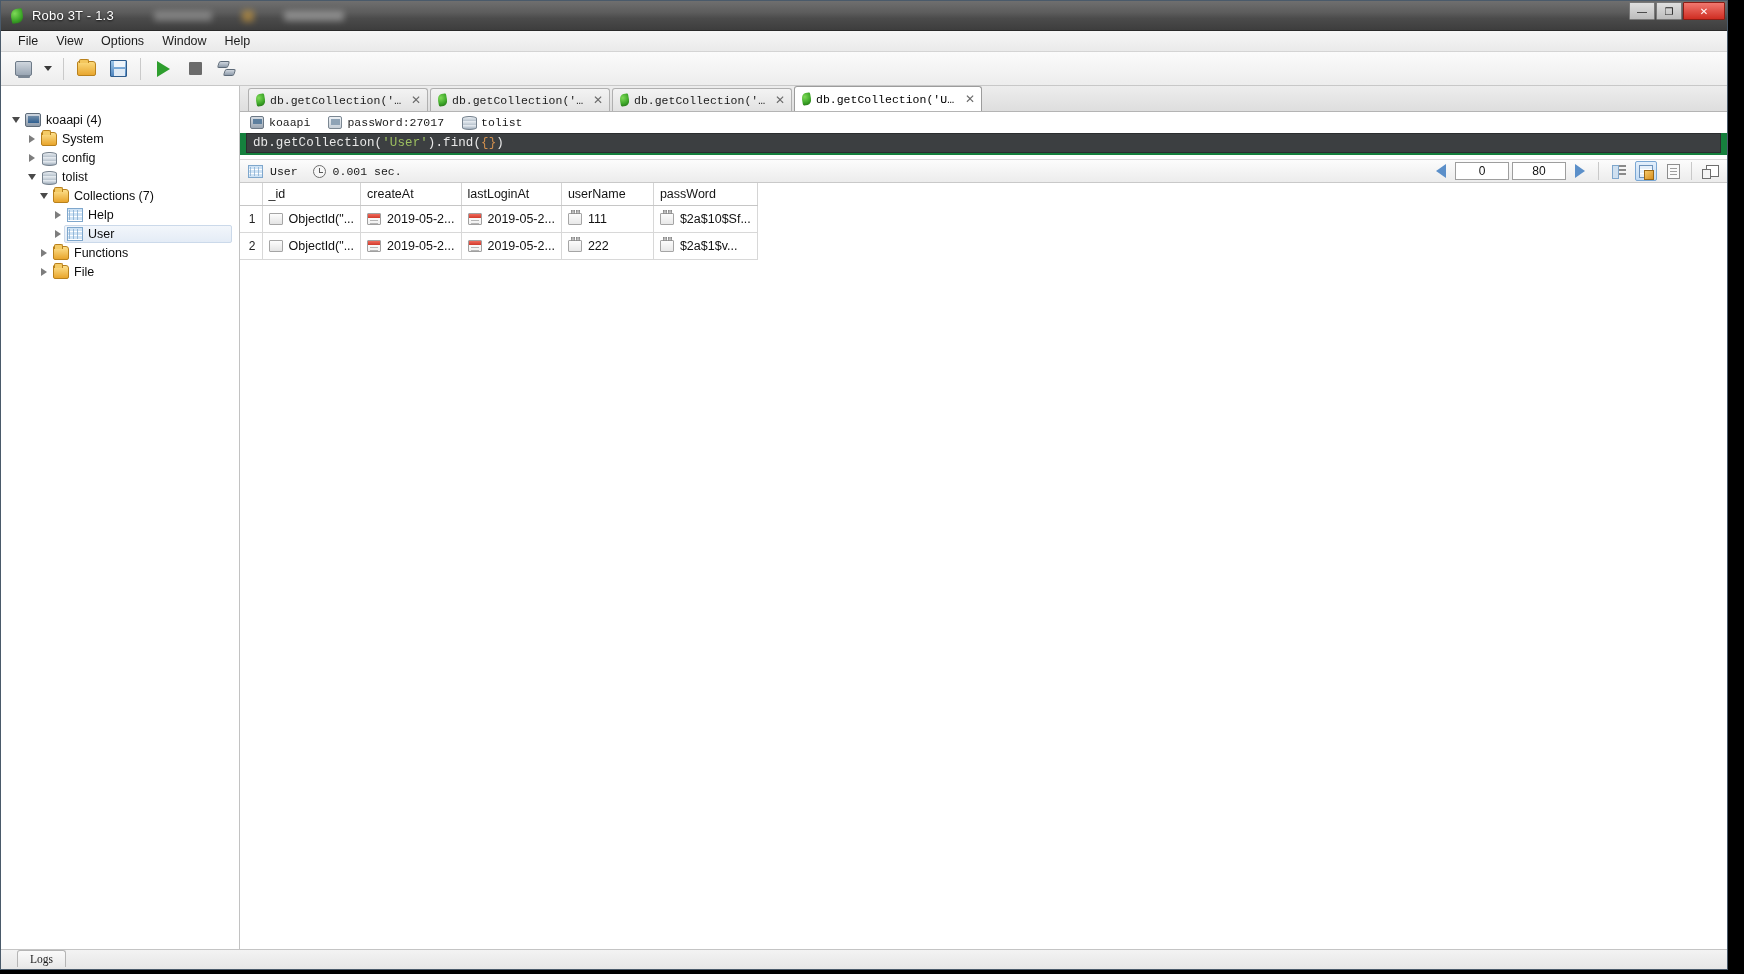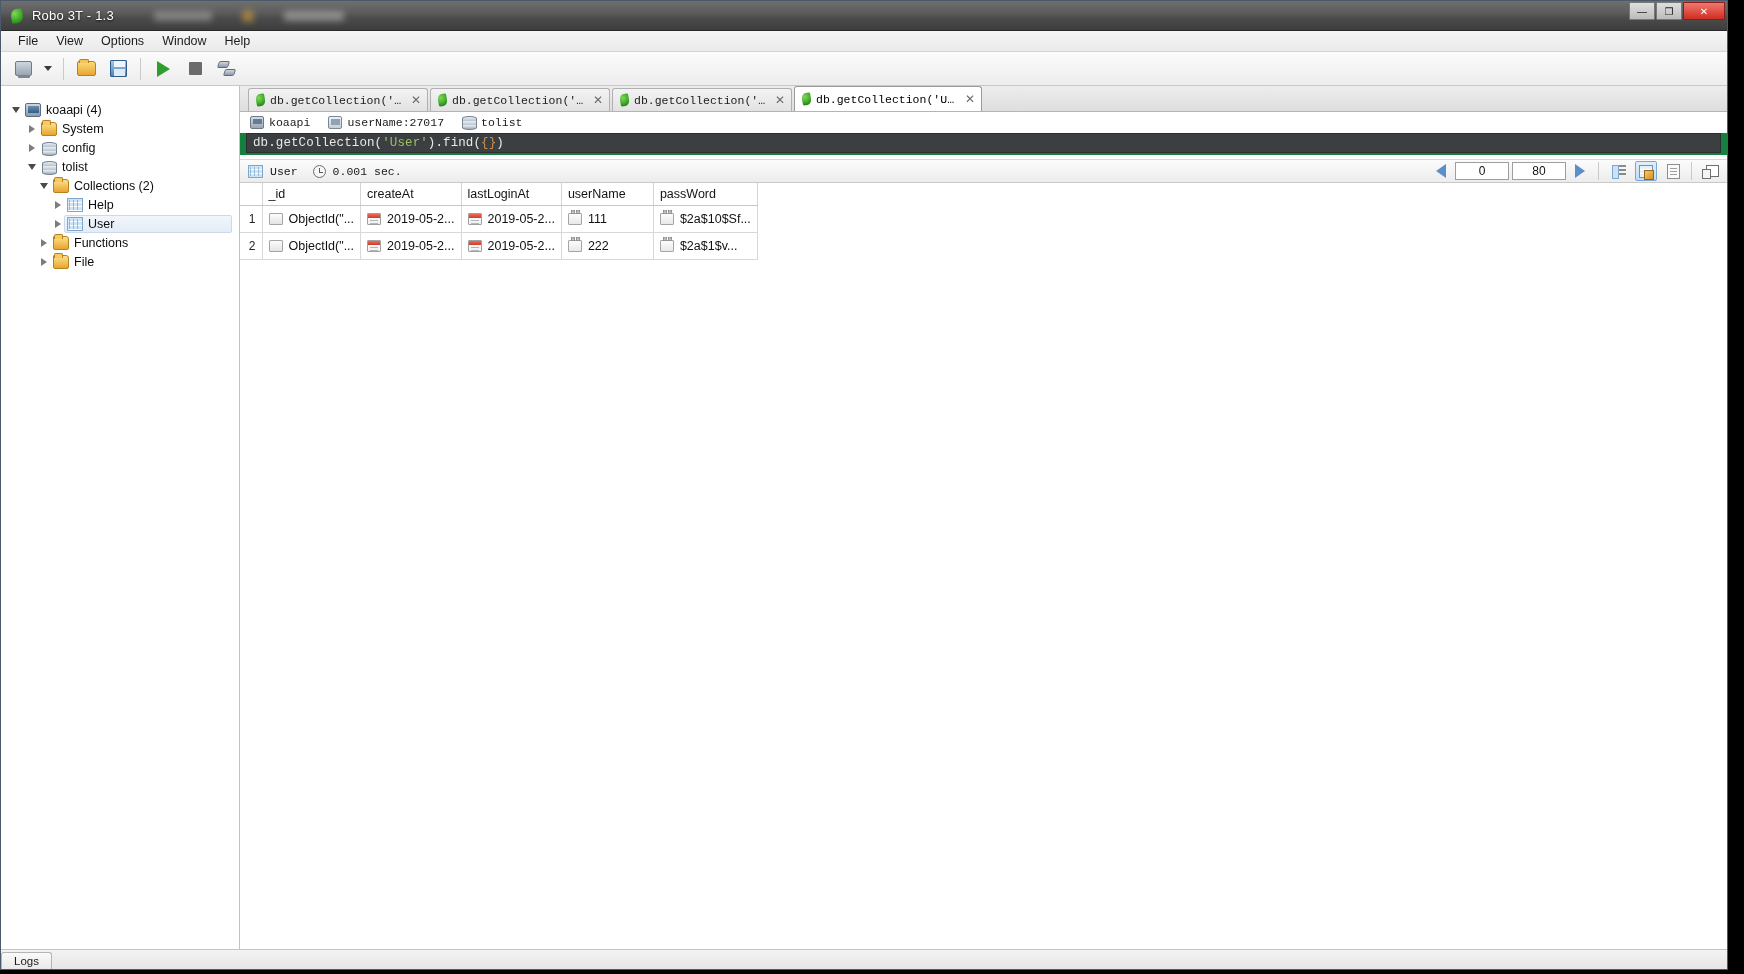--- a/index.html
+++ b/index.html
@@ -193,21 +193,21 @@
   }
 
   
   .sidebar {
     width: 239px;
     flex: 0 0 239px;
     background: #ffffff;
     border-right: 1px solid #c2c2c2;
     position: relative;
     overflow: hidden;
-    padding-top: 14px;
+    padding-top: 24px;
   }
   .tree-row {
     height: 19px;
     display: flex; align-items: center;
     font-size: 12.5px;
     color: #0d0d0d;
     white-space: nowrap;
     cursor: default;
     position: relative;
   }
@@ -554,22 +554,23 @@
     font-family:"Liberation Mono", monospace; font-size:10px; color:#3f3f3f;
     letter-spacing:-1px;
   }
 
   
   .bottom-bar {
     flex: 0 0 20px;
     height: 20px;
     background: linear-gradient(to bottom,#f3f3f3,#e6e6e6);
     border-top: 1px solid #c4c4c4;
-    display: flex; align-items: flex-end;
-    padding-left: 0;
+    display: flex; align-items: flex-start;
+    padding-left: 16px;
+    font-family: Liberation Serif, serif;
   }
   .logs-tab {
     height: 17px;
     padding: 0 12px;
     font-size: 11.5px;
     color: #1b1b1b;
     background: linear-gradient(to bottom,#fafafa,#e9e9e9);
     border: 1px solid #b5b5b5;
     border-bottom: none;
     border-radius: 3px 3px 0 0;
@@ -681,21 +682,21 @@
             <span>tolist</span>
           </span>
         </div>
 
         <div class="tree-row" style="padding-left:36px">
           <span class="twisty open">
               <i></i>
             </span>
           <span class="tree-label-wrap">
             <span class="ti folder"></span>
-            <span>Collections (2)</span>
+            <span>Collections (7)</span>
           </span>
         </div>
 
         <div class="tree-row" style="padding-left:50px">
           <span class="twisty">
               <i></i>
             </span>
           <span class="tree-label-wrap">
             <span class="ti coll"></span>
             <span>Help</span>
@@ -759,21 +760,21 @@
           </div>
         </div>
 
         <div class="conn-bar">
           <div class="conn-item">
             <span class="ci srv"></span>
             <span>koaapi</span>
           </div>
           <div class="conn-item">
             <span class="ci host"></span>
-            <span>userName:27017</span>
+            <span>passWord:27017</span>
           </div>
           <div class="conn-item">
             <span class="ci dbi"></span>
             <span>tolist</span>
           </div>
         </div>
 
         <div class="query-wrap">
           <div class="query-editor"><span>db.getCollection(</span><span class="q-str">'User'</span><span>).find(</span><span class="q-brace">{}</span><span>)</span></div>
         </div>

